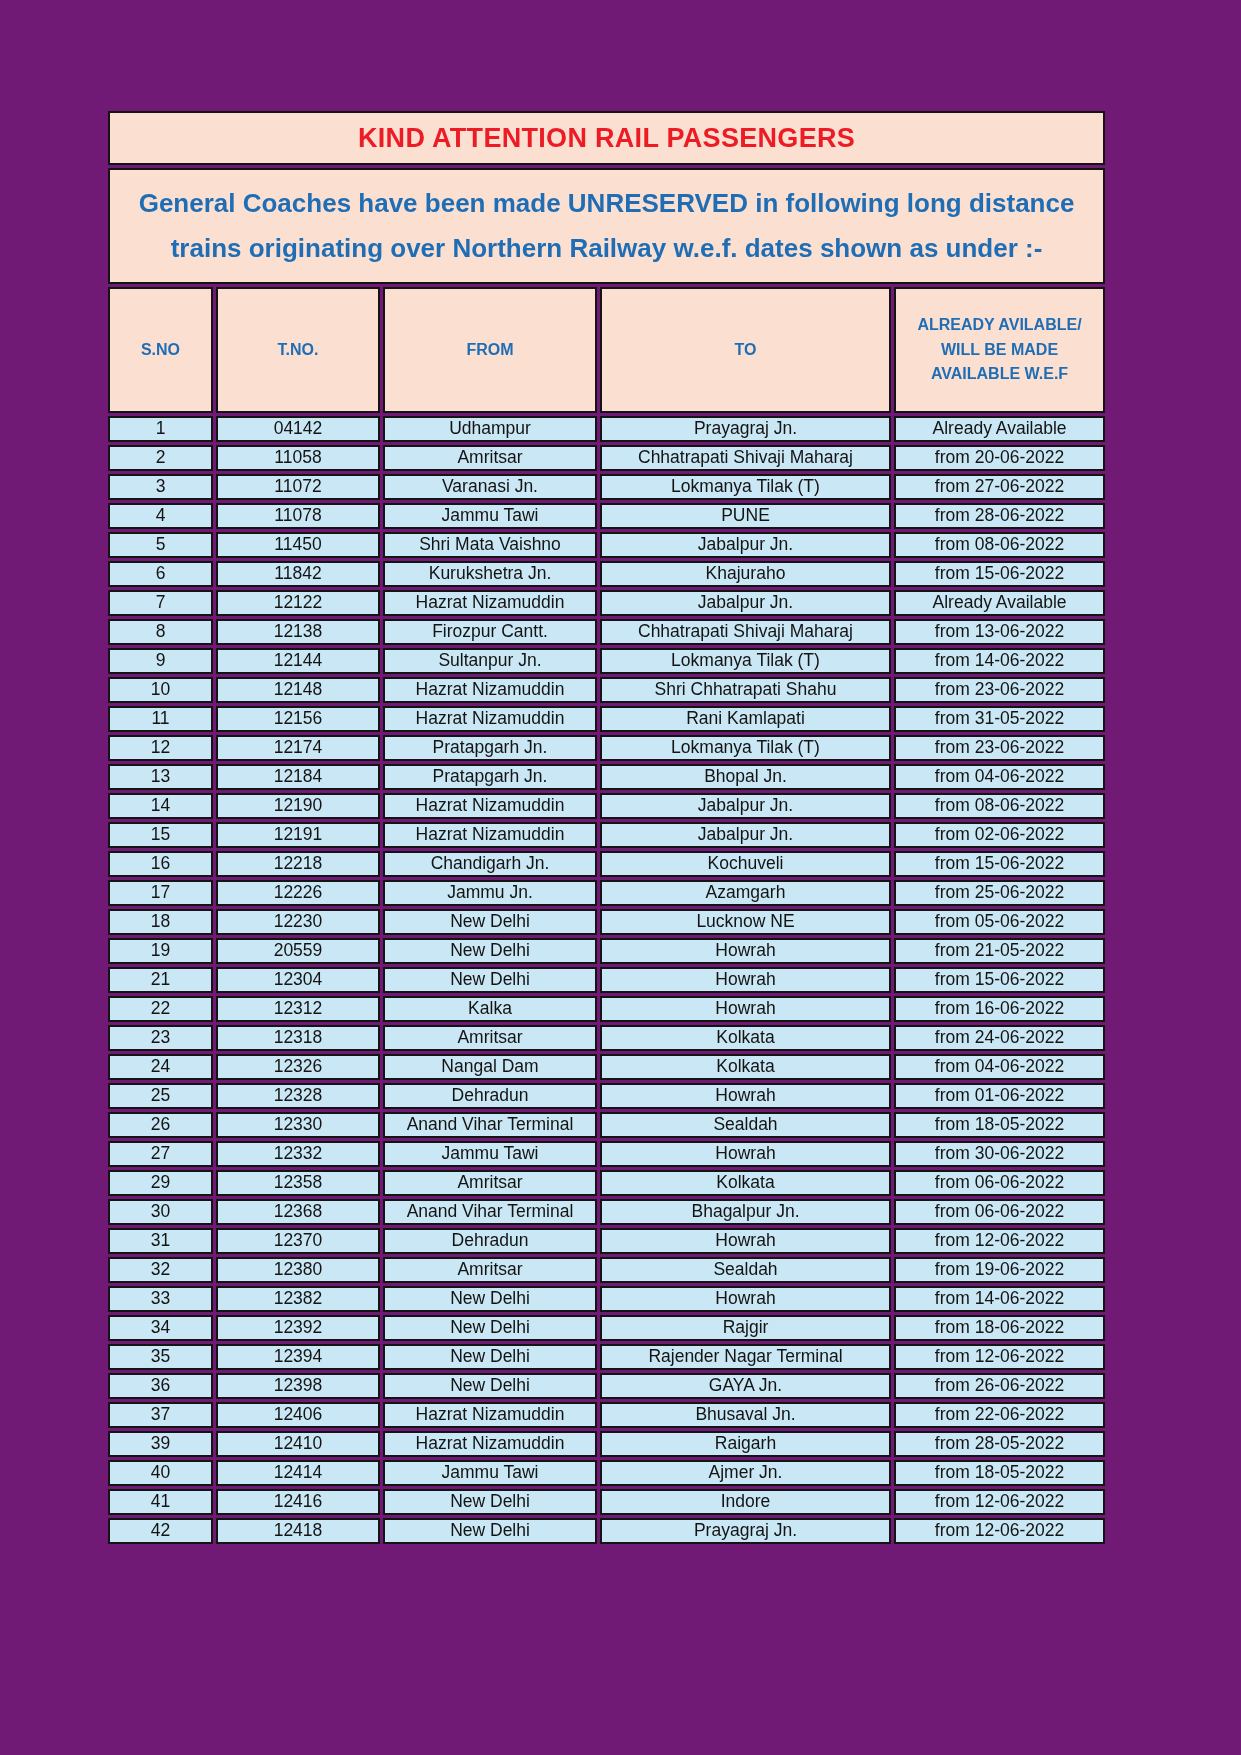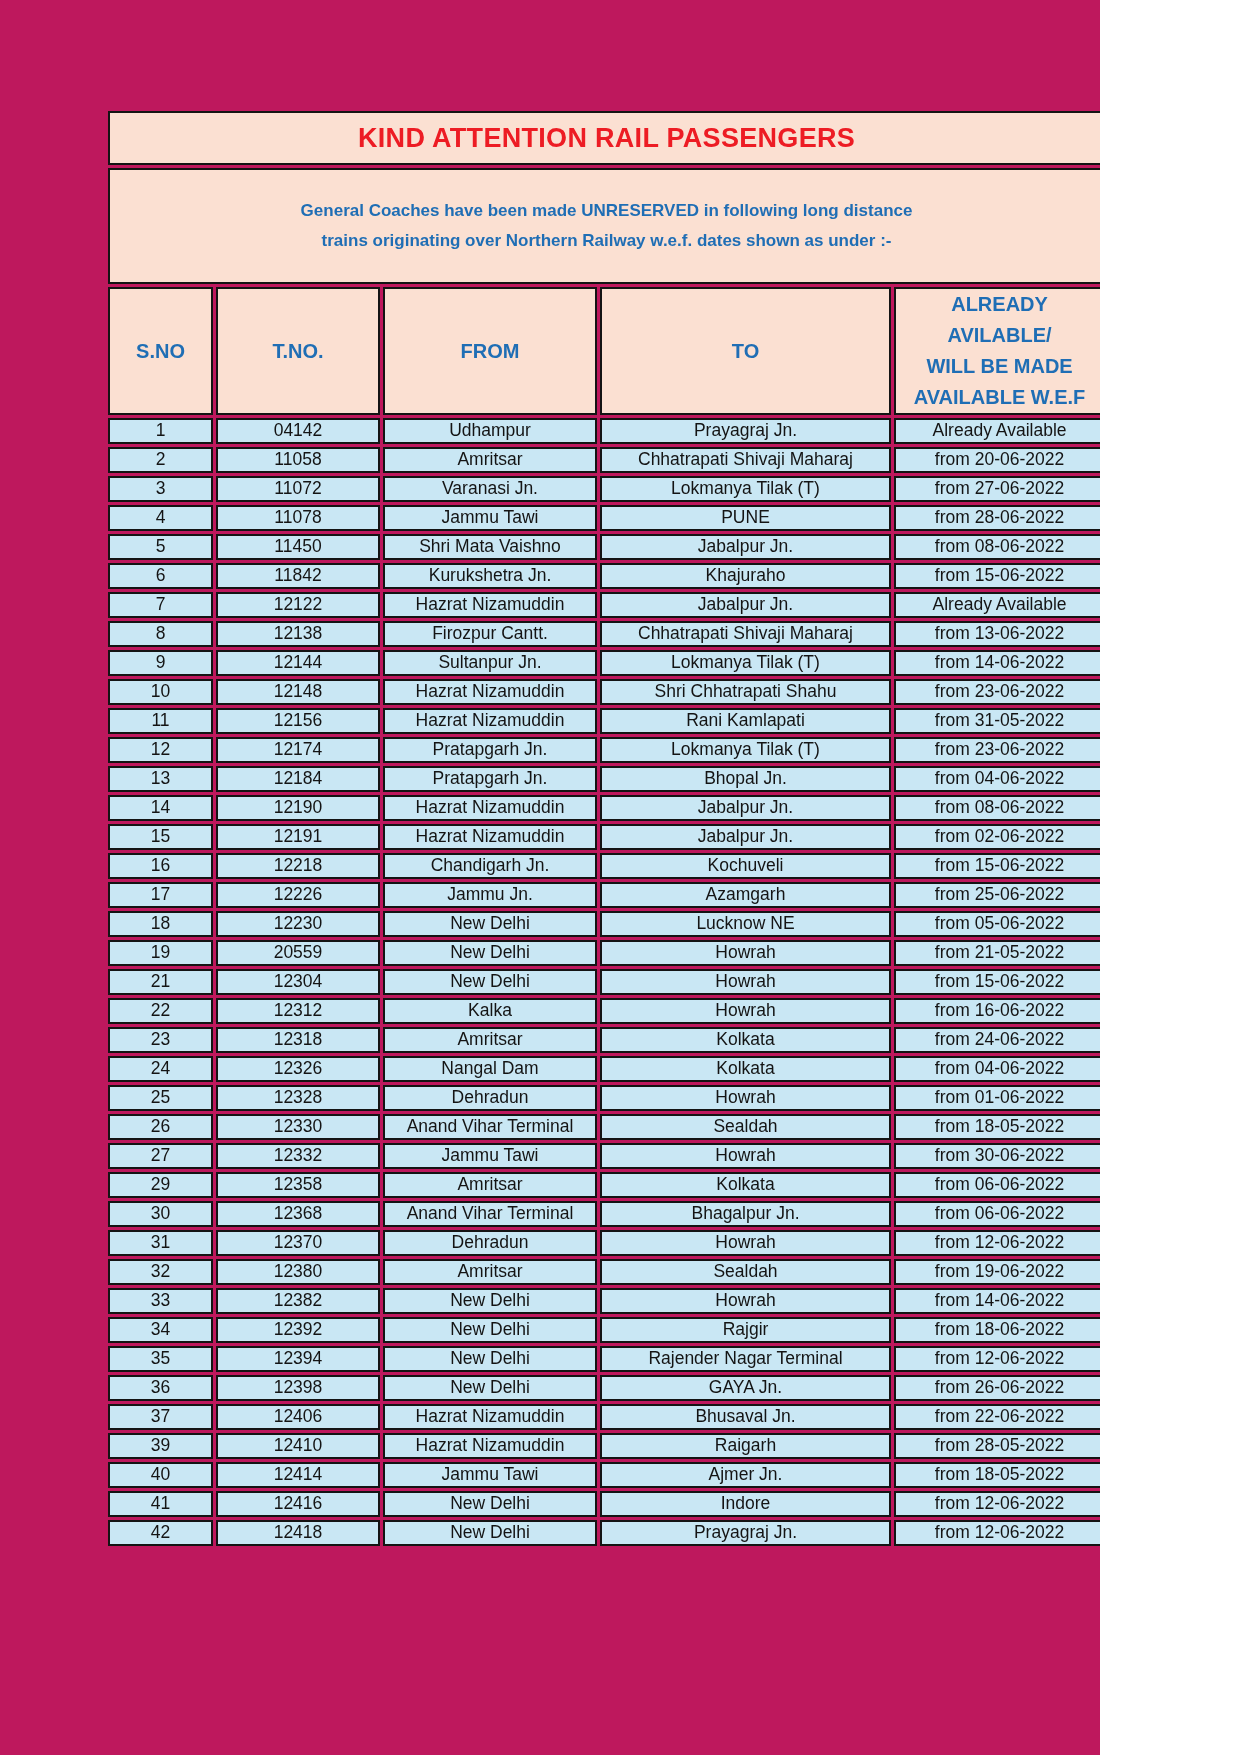--- a/index.html
+++ b/index.html
@@ -3,23 +3,23 @@
 <meta charset="utf-8">
 <style>
   html, body {
     margin: 0;
     padding: 0;
     background: #ffffff;
     font-family: "Liberation Sans", sans-serif;
   }
   .page {
     position: relative;
-    width: 1100px;
+    width: 1241px;
     height: 1755px;
-    background: #be185d;
+    background: #701a75;
     overflow: hidden;
   }
   table.notice-table {
     position: absolute;
     left: 105px;
     top: 108px;
     width: 985px;
     table-layout: fixed;
     border-collapse: separate;
     border-spacing: 3px;
@@ -35,30 +35,30 @@
     background: #fbe0d2;
     color: #ed1c24;
     font-size: 27px;
     font-weight: bold;
     height: 50px;
     letter-spacing: 0.3px;
   }
   .subtitle-cell {
     background: #fbe0d2;
     color: #1f6eb5;
-    font-size: 17px;
+    font-size: 26px;
     font-weight: bold;
     height: 112px;
     white-space: pre-line;
     line-height: 1.75;
   }
   .header-row th {
     background: #fbe0d2;
     color: #1f6eb5;
-    font-size: 20px;
+    font-size: 16px;
     font-weight: bold;
     height: 122px;
     white-space: pre-line;
     line-height: 1.55;
   }
   tbody td {
     background: #c9e7f4;
     color: #141414;
     font-size: 17.5px;
     height: 22px;

